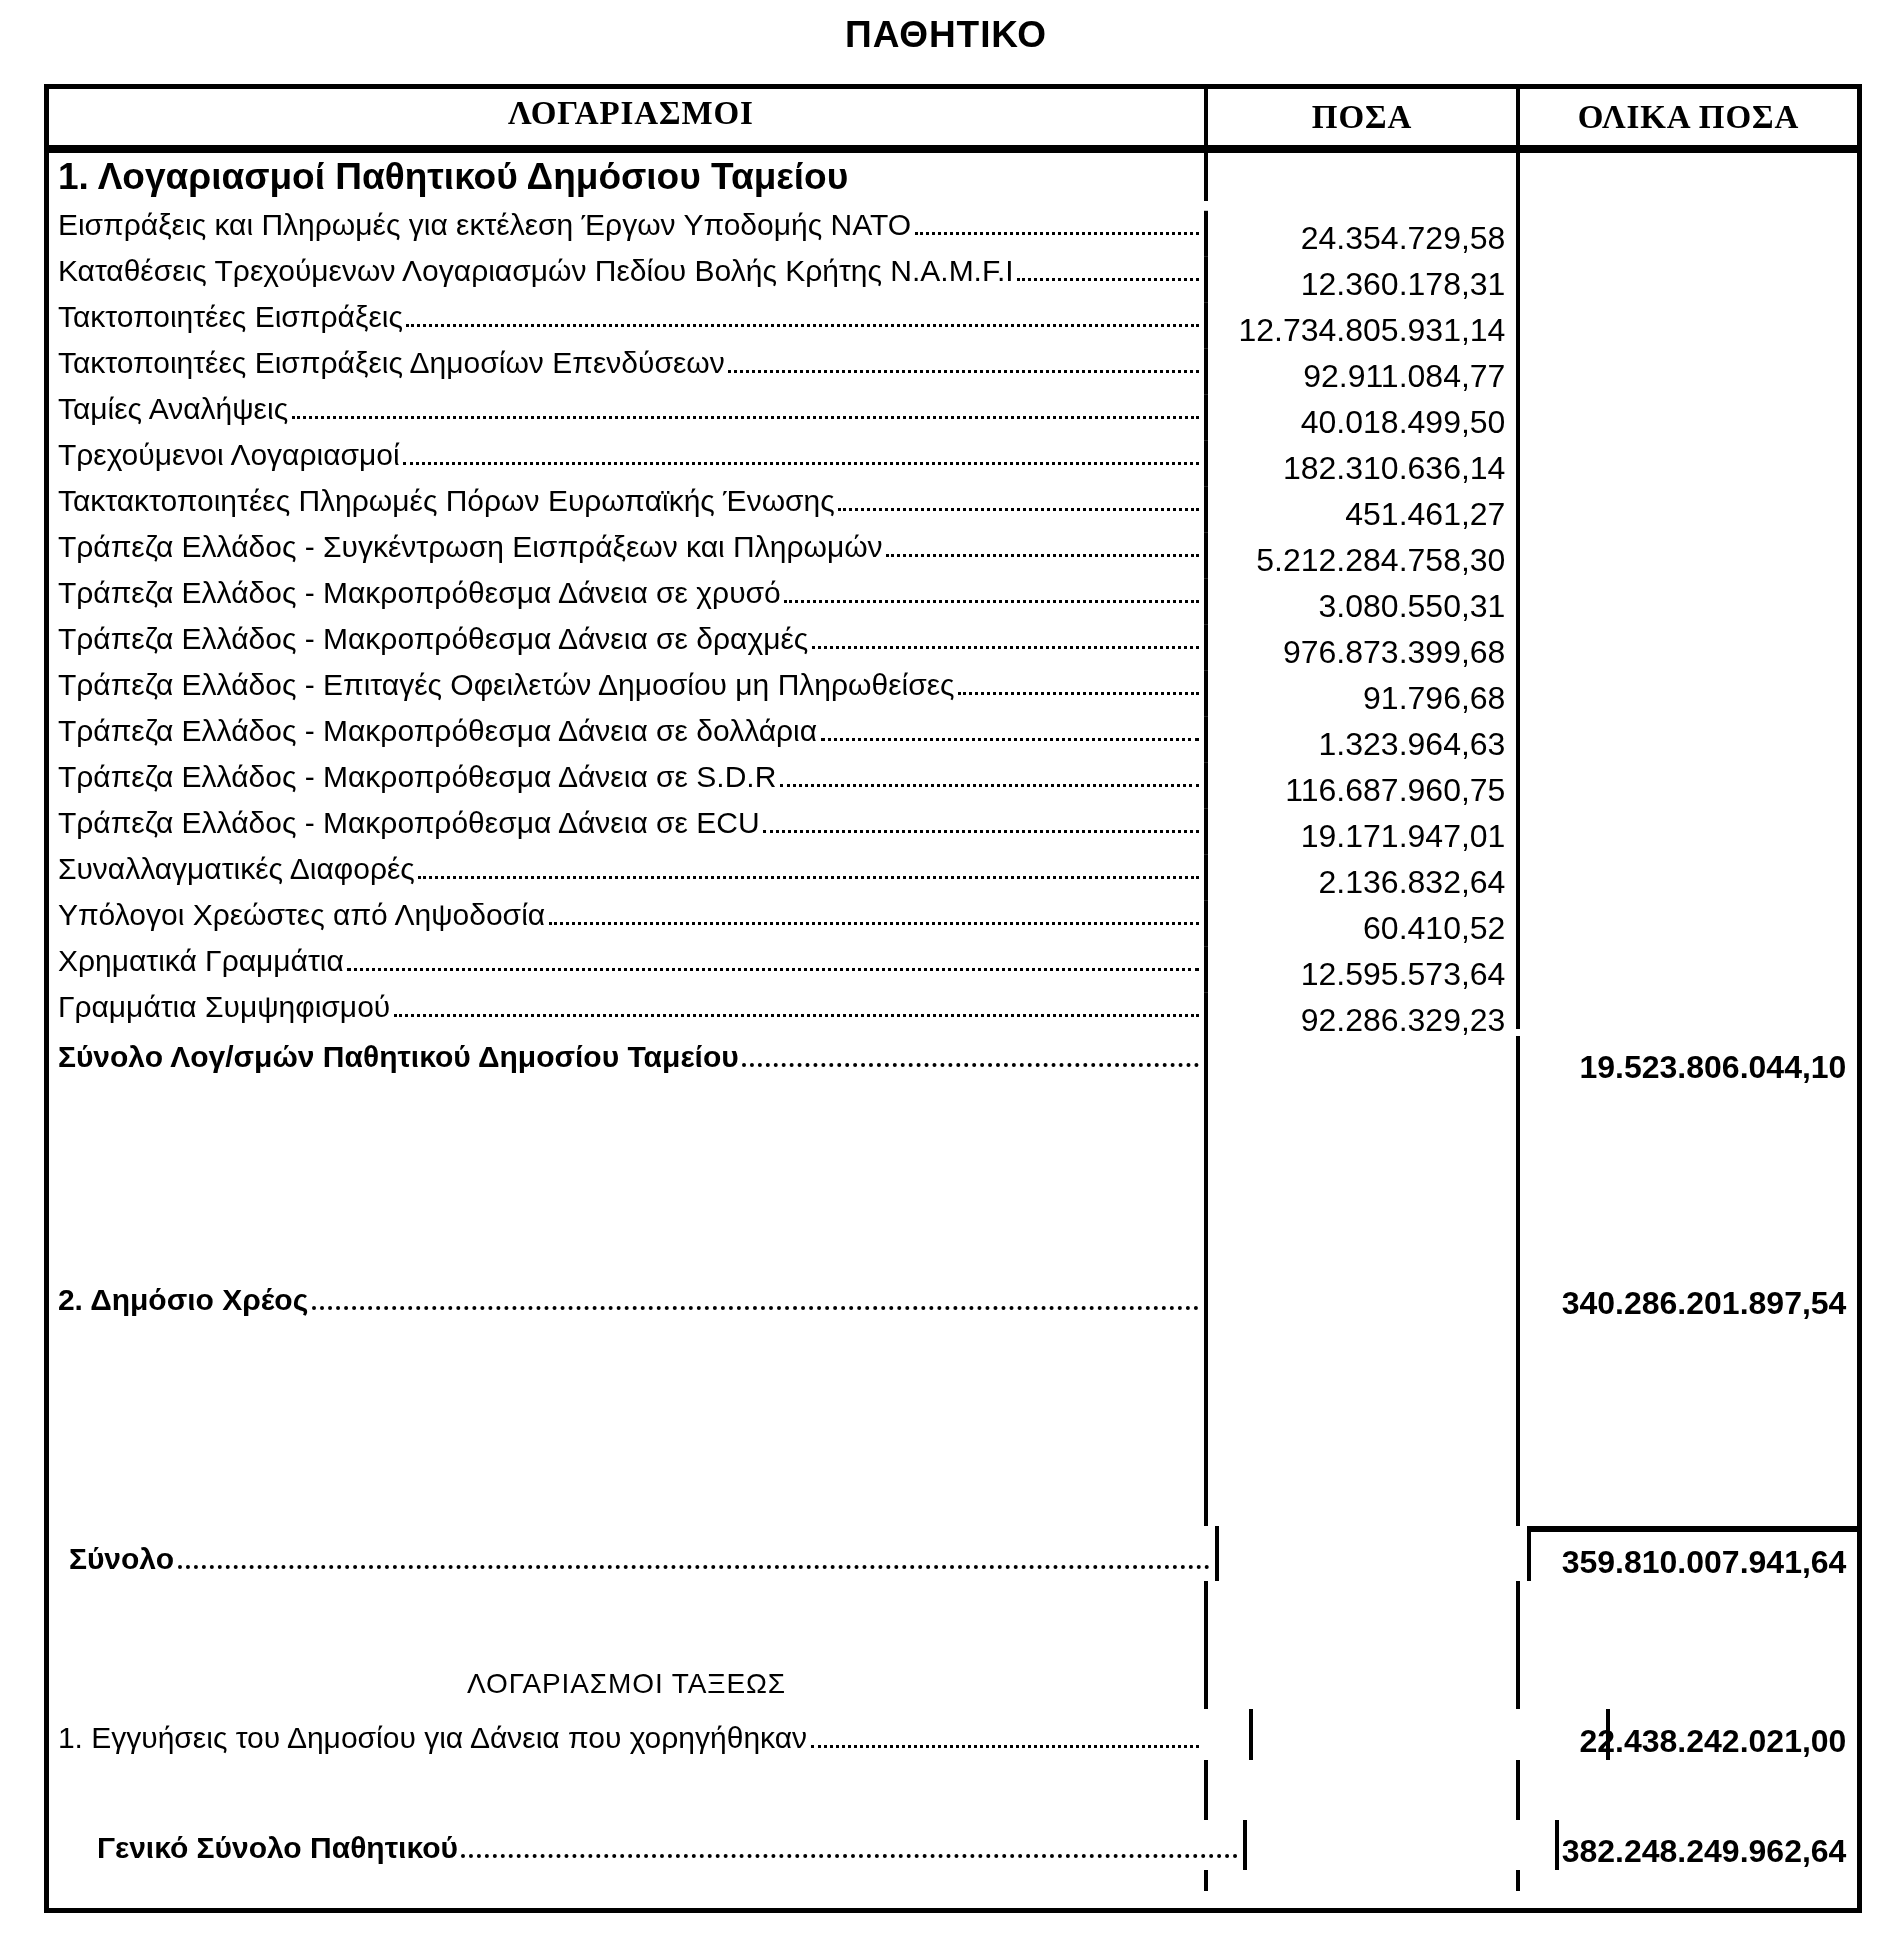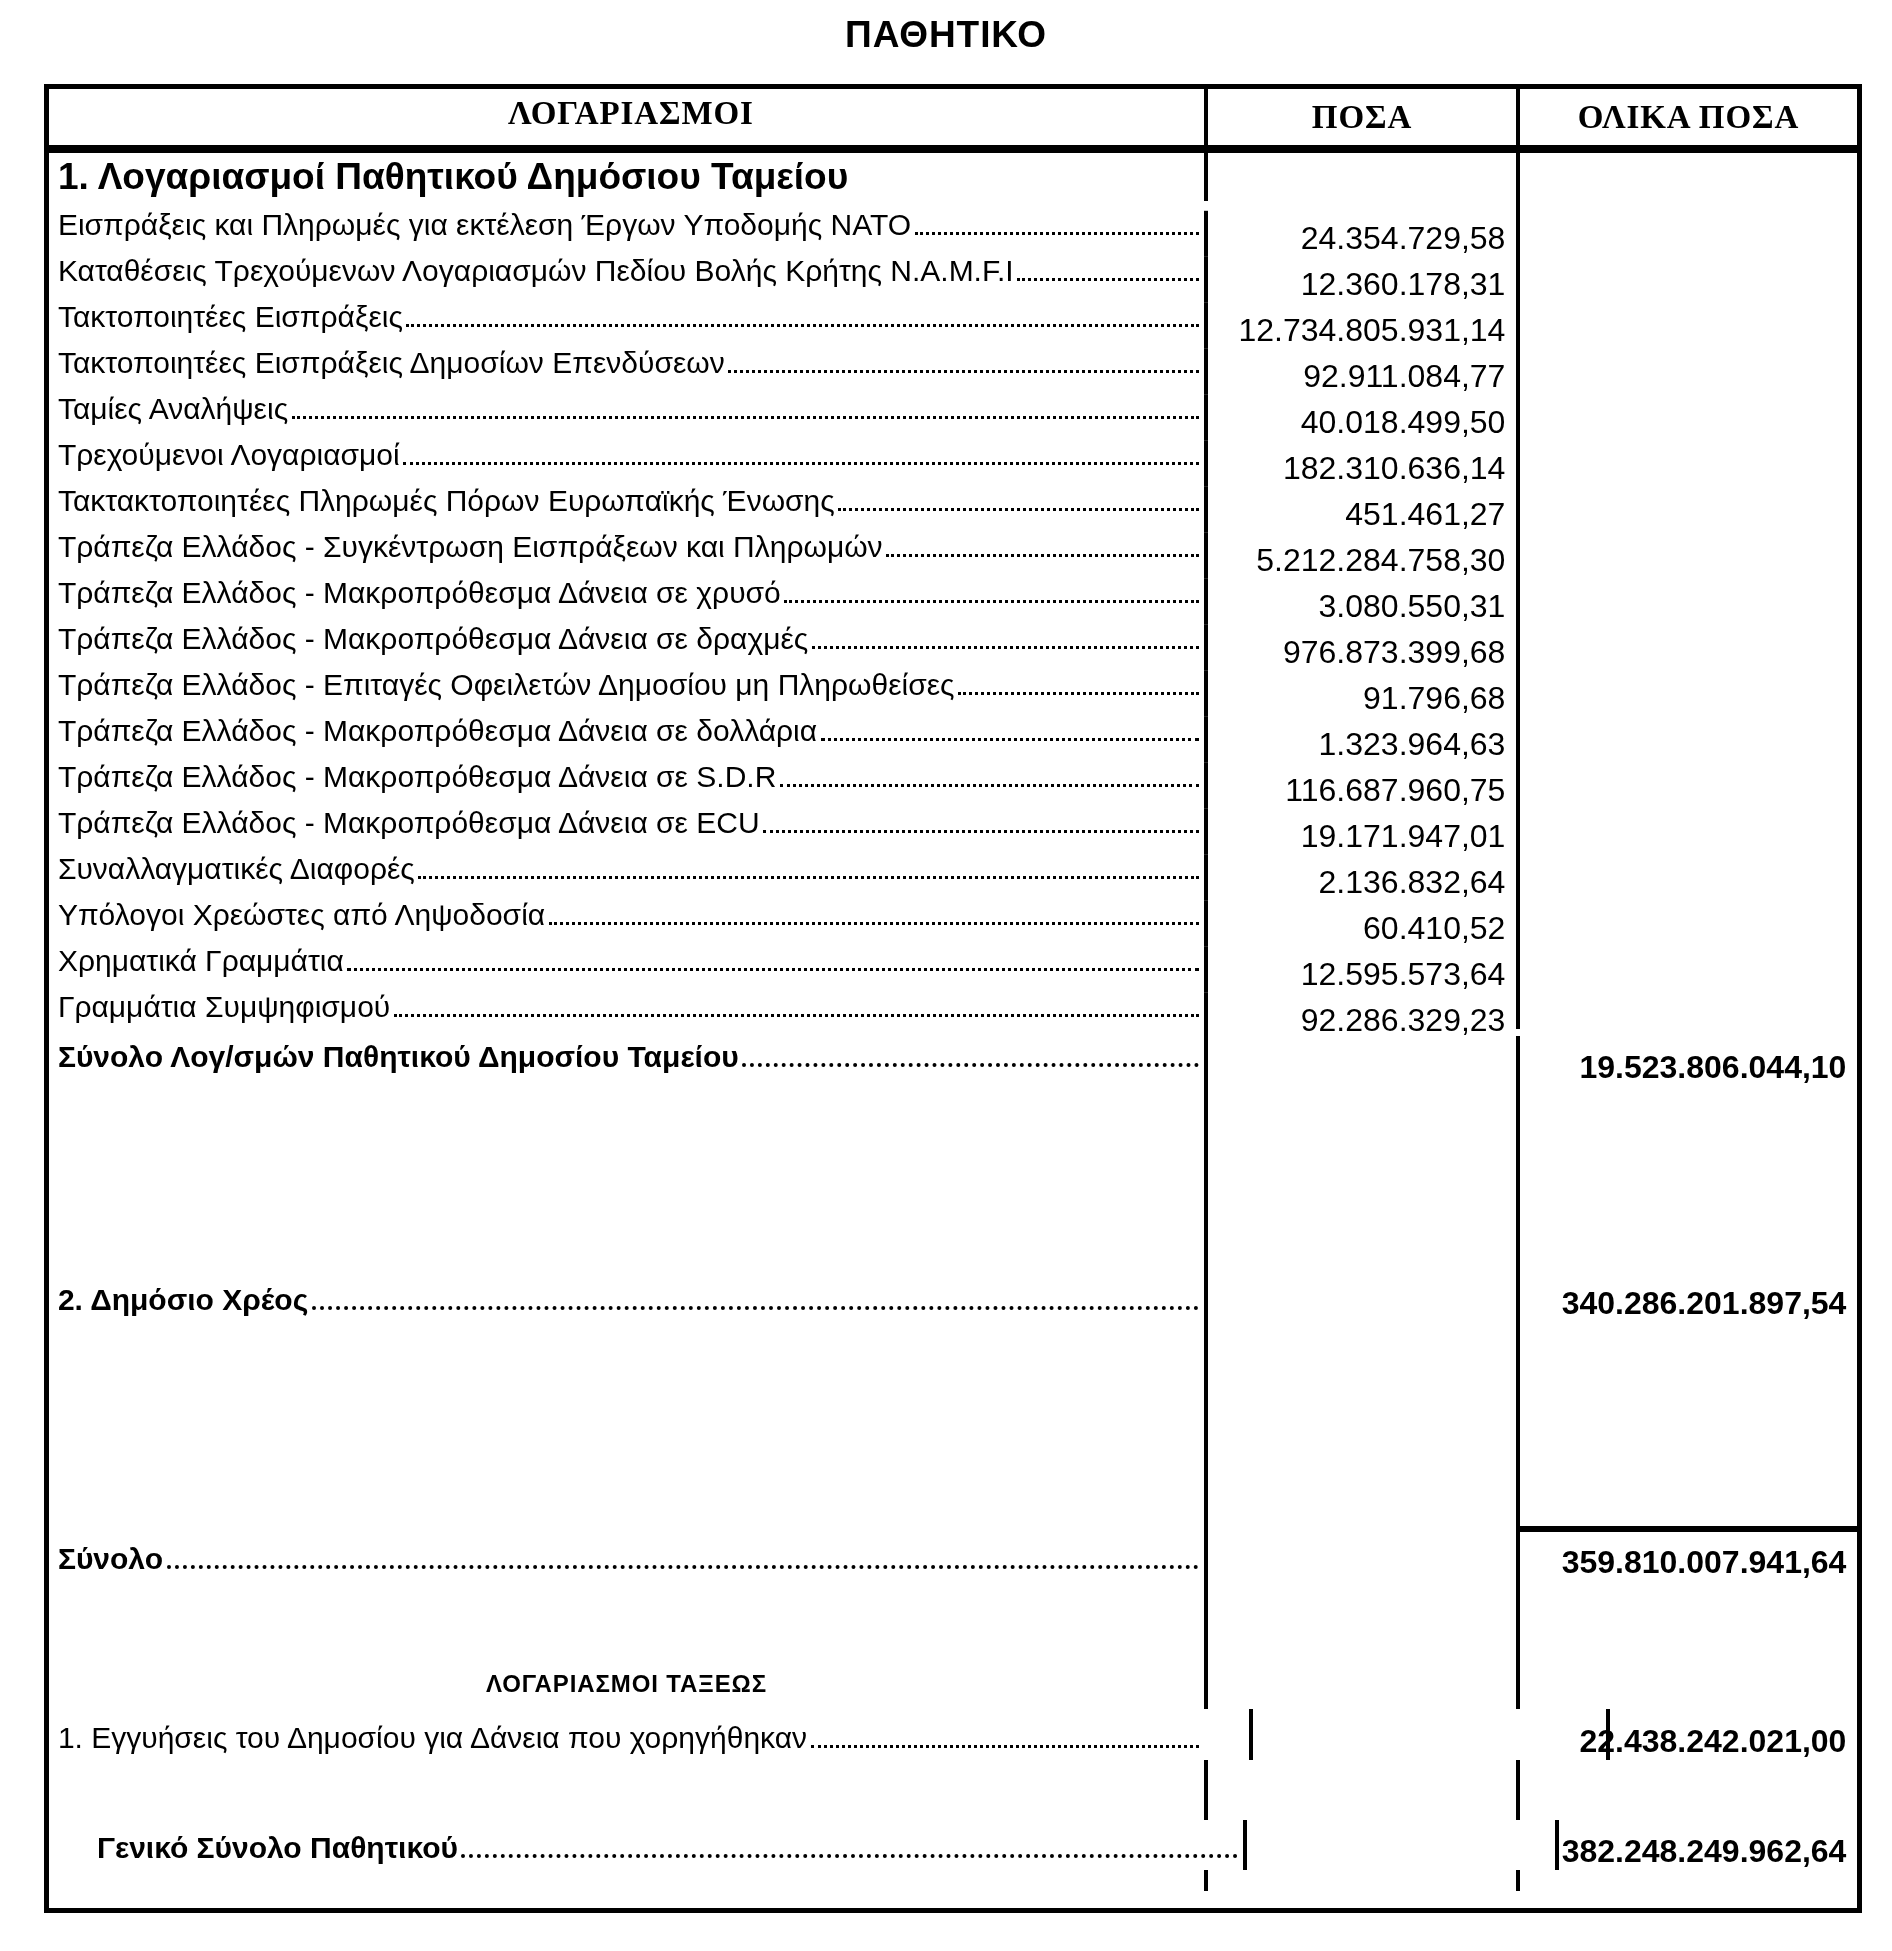--- a/index.html
+++ b/index.html
@@ -44,26 +44,26 @@
   .acct{height:46px;}
   .acct .c2.amt{transform:translateY(9.8px);}
   .heading-row{height:48px;}
   .heading-row .c1{align-items:center;padding-bottom:0;}
   .heading-row .lbl{font-weight:bold;font-size:37px;}
   .subtotal-row{height:50px;}
   .subtotal-row .c3{transform:translateY(7px);}
   .sp1{height:193px;}
   .debt-row{height:50px;}
   .sp2{height:204px;}
-  .sum-row{height:55px;}
+  .sum-row{height:55px;padding-left:11px;}
   .sum-row .c3{border-top:6.2px solid #000;}
   .sp3{height:78px;}
   .taxeos-row{height:50px;}
   .taxeos-row .c1{align-items:center;justify-content:center;padding:0;}
-  .taxeos-row .lbl{font-weight:bold;font-size:24px;letter-spacing:0.9px;}
+  .taxeos-row .lbl{font-weight:normal;font-size:28px;letter-spacing:0.9px;}
   .guarantee-row{height:51px;gap:45px;}
   .sp4{height:60px;}
   .grand-row{height:50px;padding-left:39px;}
   .sp-bottom{height:21px;}
 </style>
 </head>
 <body>
 
 <div class="page-title">ΠΑΘΗΤΙΚΟ</div>
 

